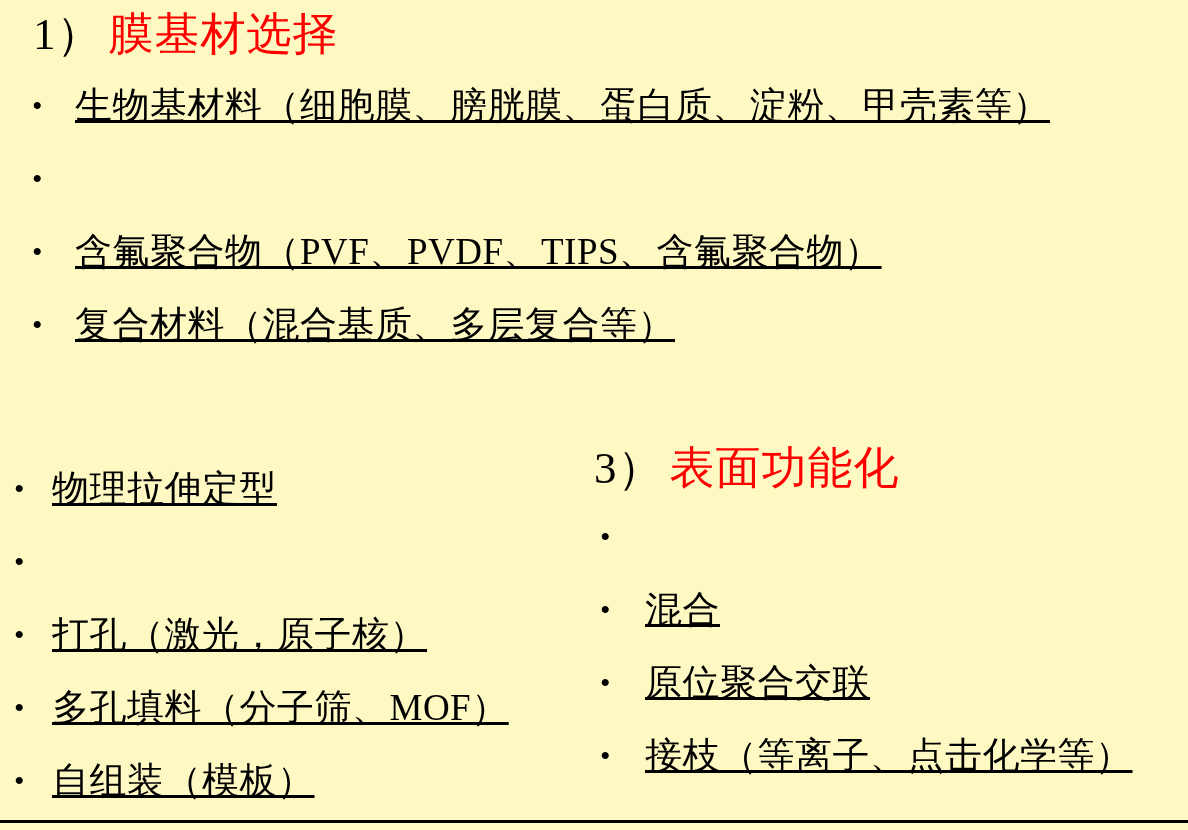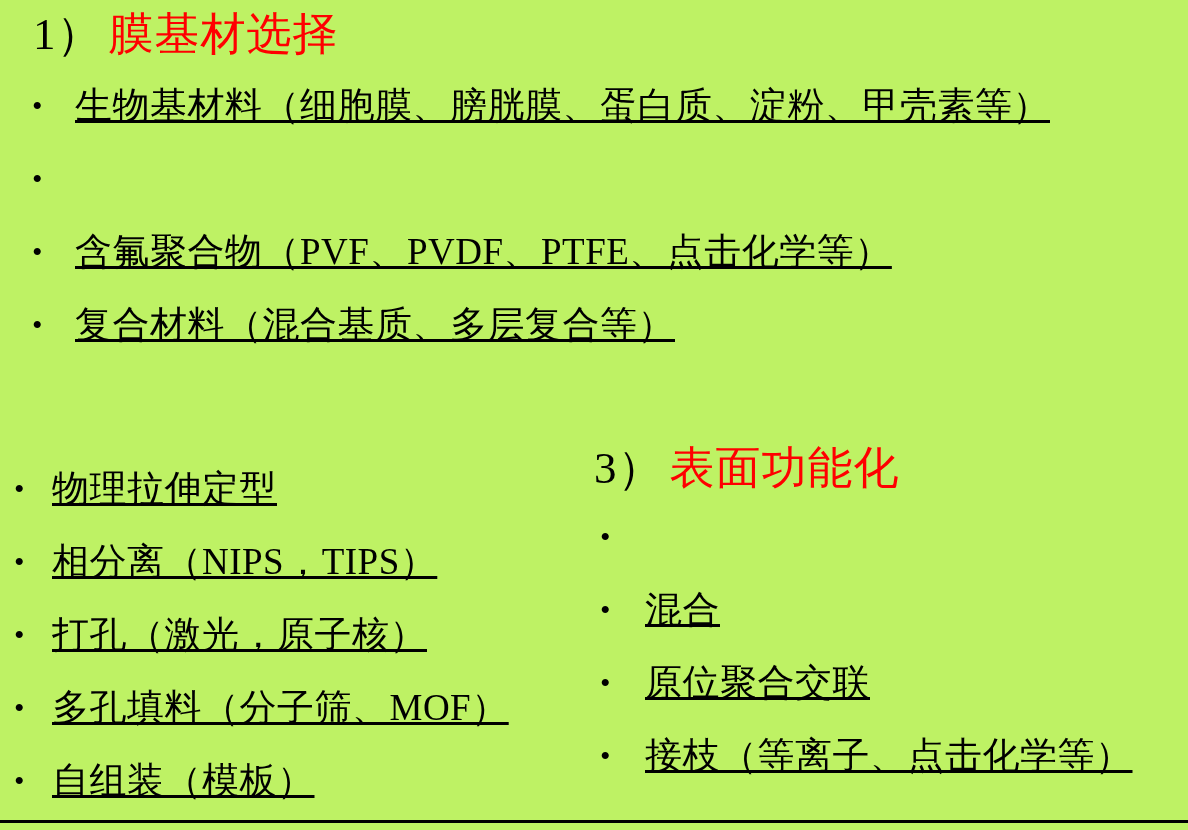--- a/index.html
+++ b/index.html
@@ -4,21 +4,21 @@
 <style>
   html, body {
     margin: 0;
     padding: 0;
     background: #ffffff;
   }
   #slide {
     position: relative;
     width: 1188px;
     height: 830px;
-    background: #bef264;
+    background: #fef9c3;
     overflow: hidden;
     font-family: "Liberation Serif", "DejaVu Serif", serif;
     color: #000000;
   }
   .heading {
     position: absolute;
     white-space: nowrap;
     font-size: 45px;
     line-height: 56px;
     letter-spacing: 1px;
@@ -84,37 +84,36 @@
   <div class="bullet-list" id="list-1">
     <div class="li">
       <span class="dot">•</span>
       <span class="txt">生物基材料（细胞膜、膀胱膜、蛋白质、淀粉、甲壳素等）</span>
     </div>
     <div class="li">
       <span class="dot">•</span>
     </div>
     <div class="li">
       <span class="dot">•</span>
-      <span class="txt">含氟聚合物（PVF、PVDF、PTFE、点击化学等）</span>
+      <span class="txt">含氟聚合物（PVF、PVDF、TIPS、含氟聚合物）</span>
     </div>
     <div class="li">
       <span class="dot">•</span>
       <span class="txt">复合材料（混合基质、多层复合等）</span>
     </div>
   </div>
 
 
   <div class="bullet-list" id="list-2">
     <div class="li">
       <span class="dot">•</span>
       <span class="txt">物理拉伸定型</span>
     </div>
     <div class="li">
       <span class="dot">•</span>
-      <span class="txt">相分离（NIPS，TIPS）</span>
     </div>
     <div class="li">
       <span class="dot">•</span>
       <span class="txt">打孔（激光，原子核）</span>
     </div>
     <div class="li">
       <span class="dot">•</span>
       <span class="txt">多孔填料（分子筛、MOF）</span>
     </div>
     <div class="li">

